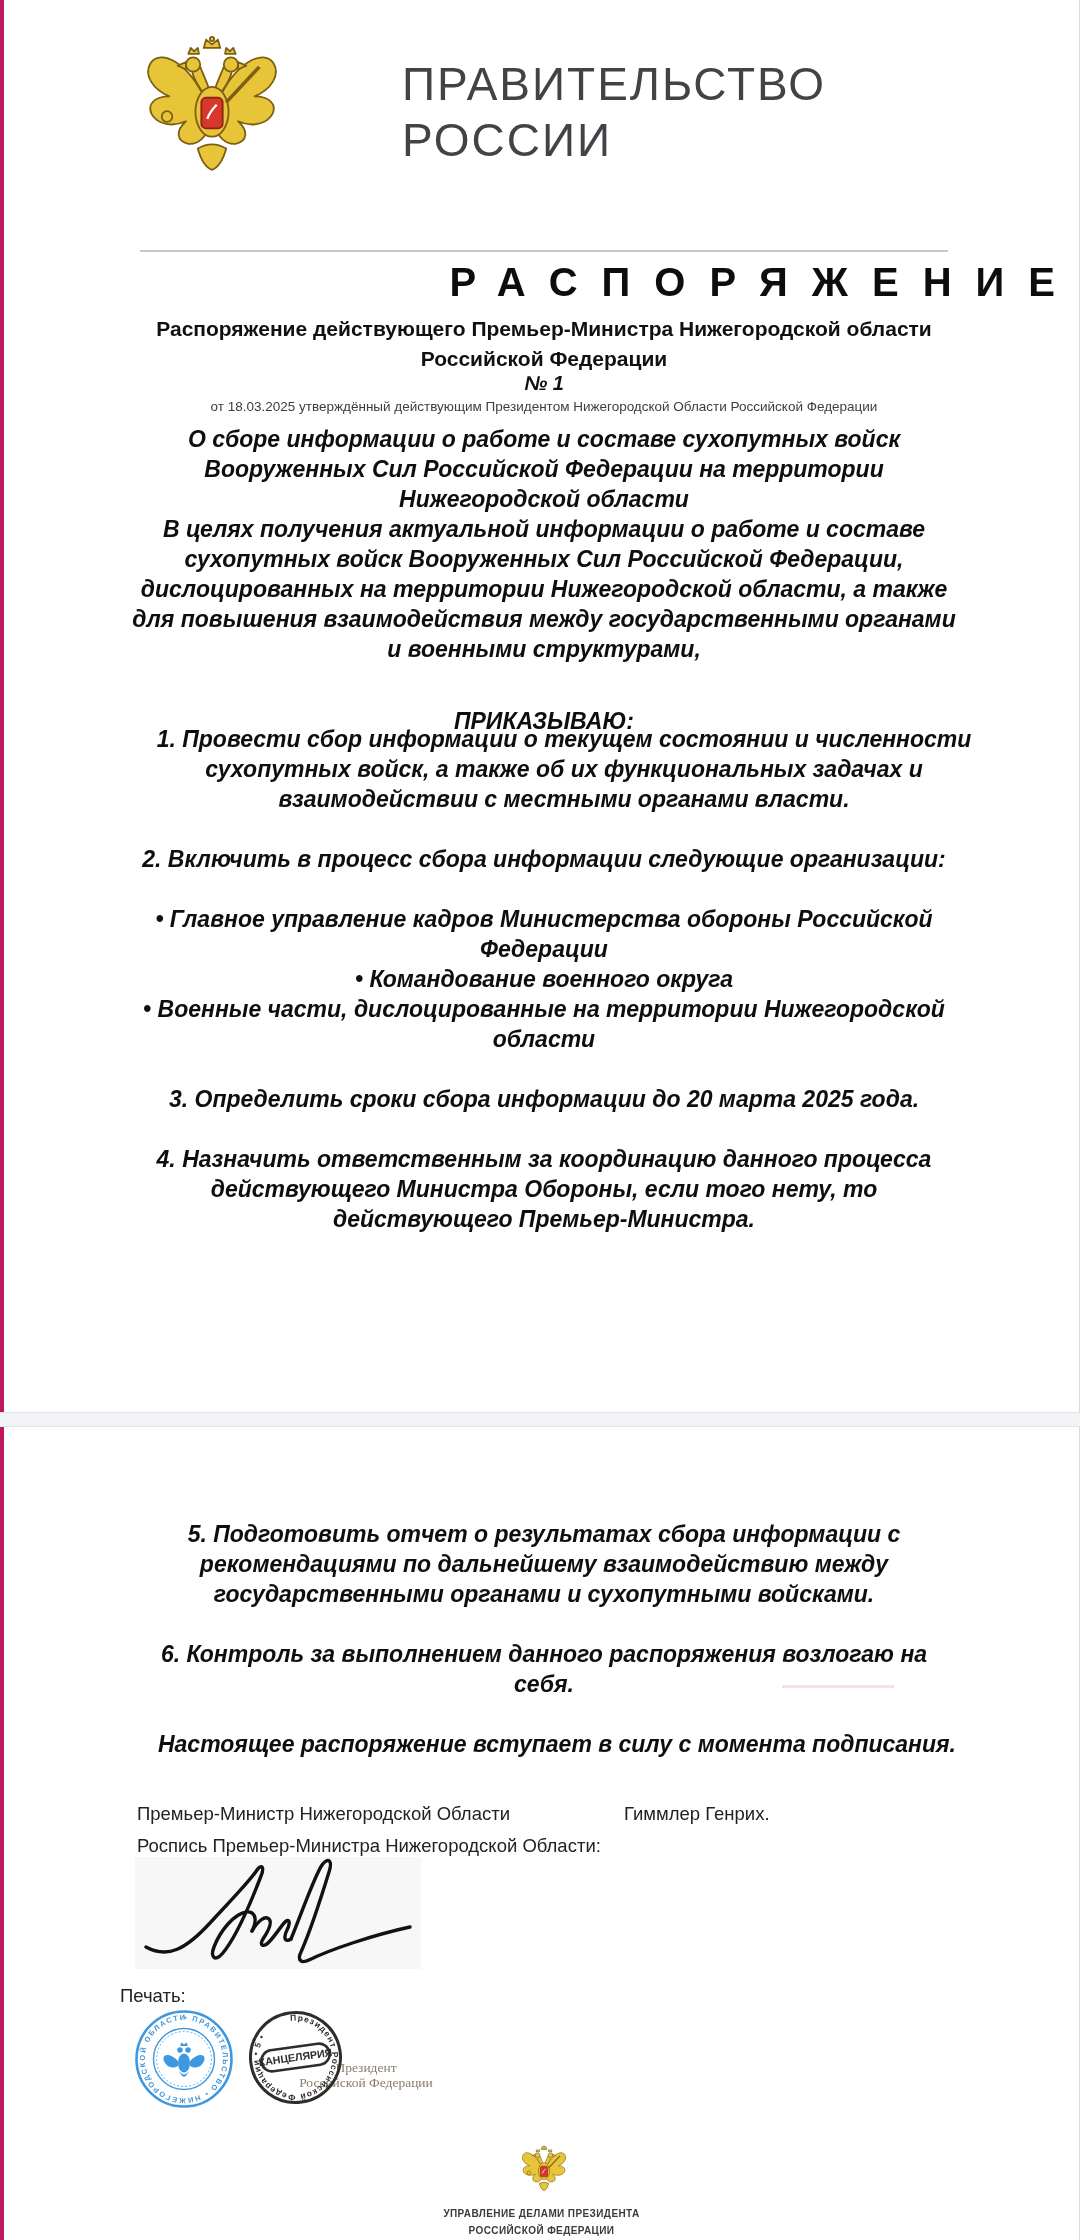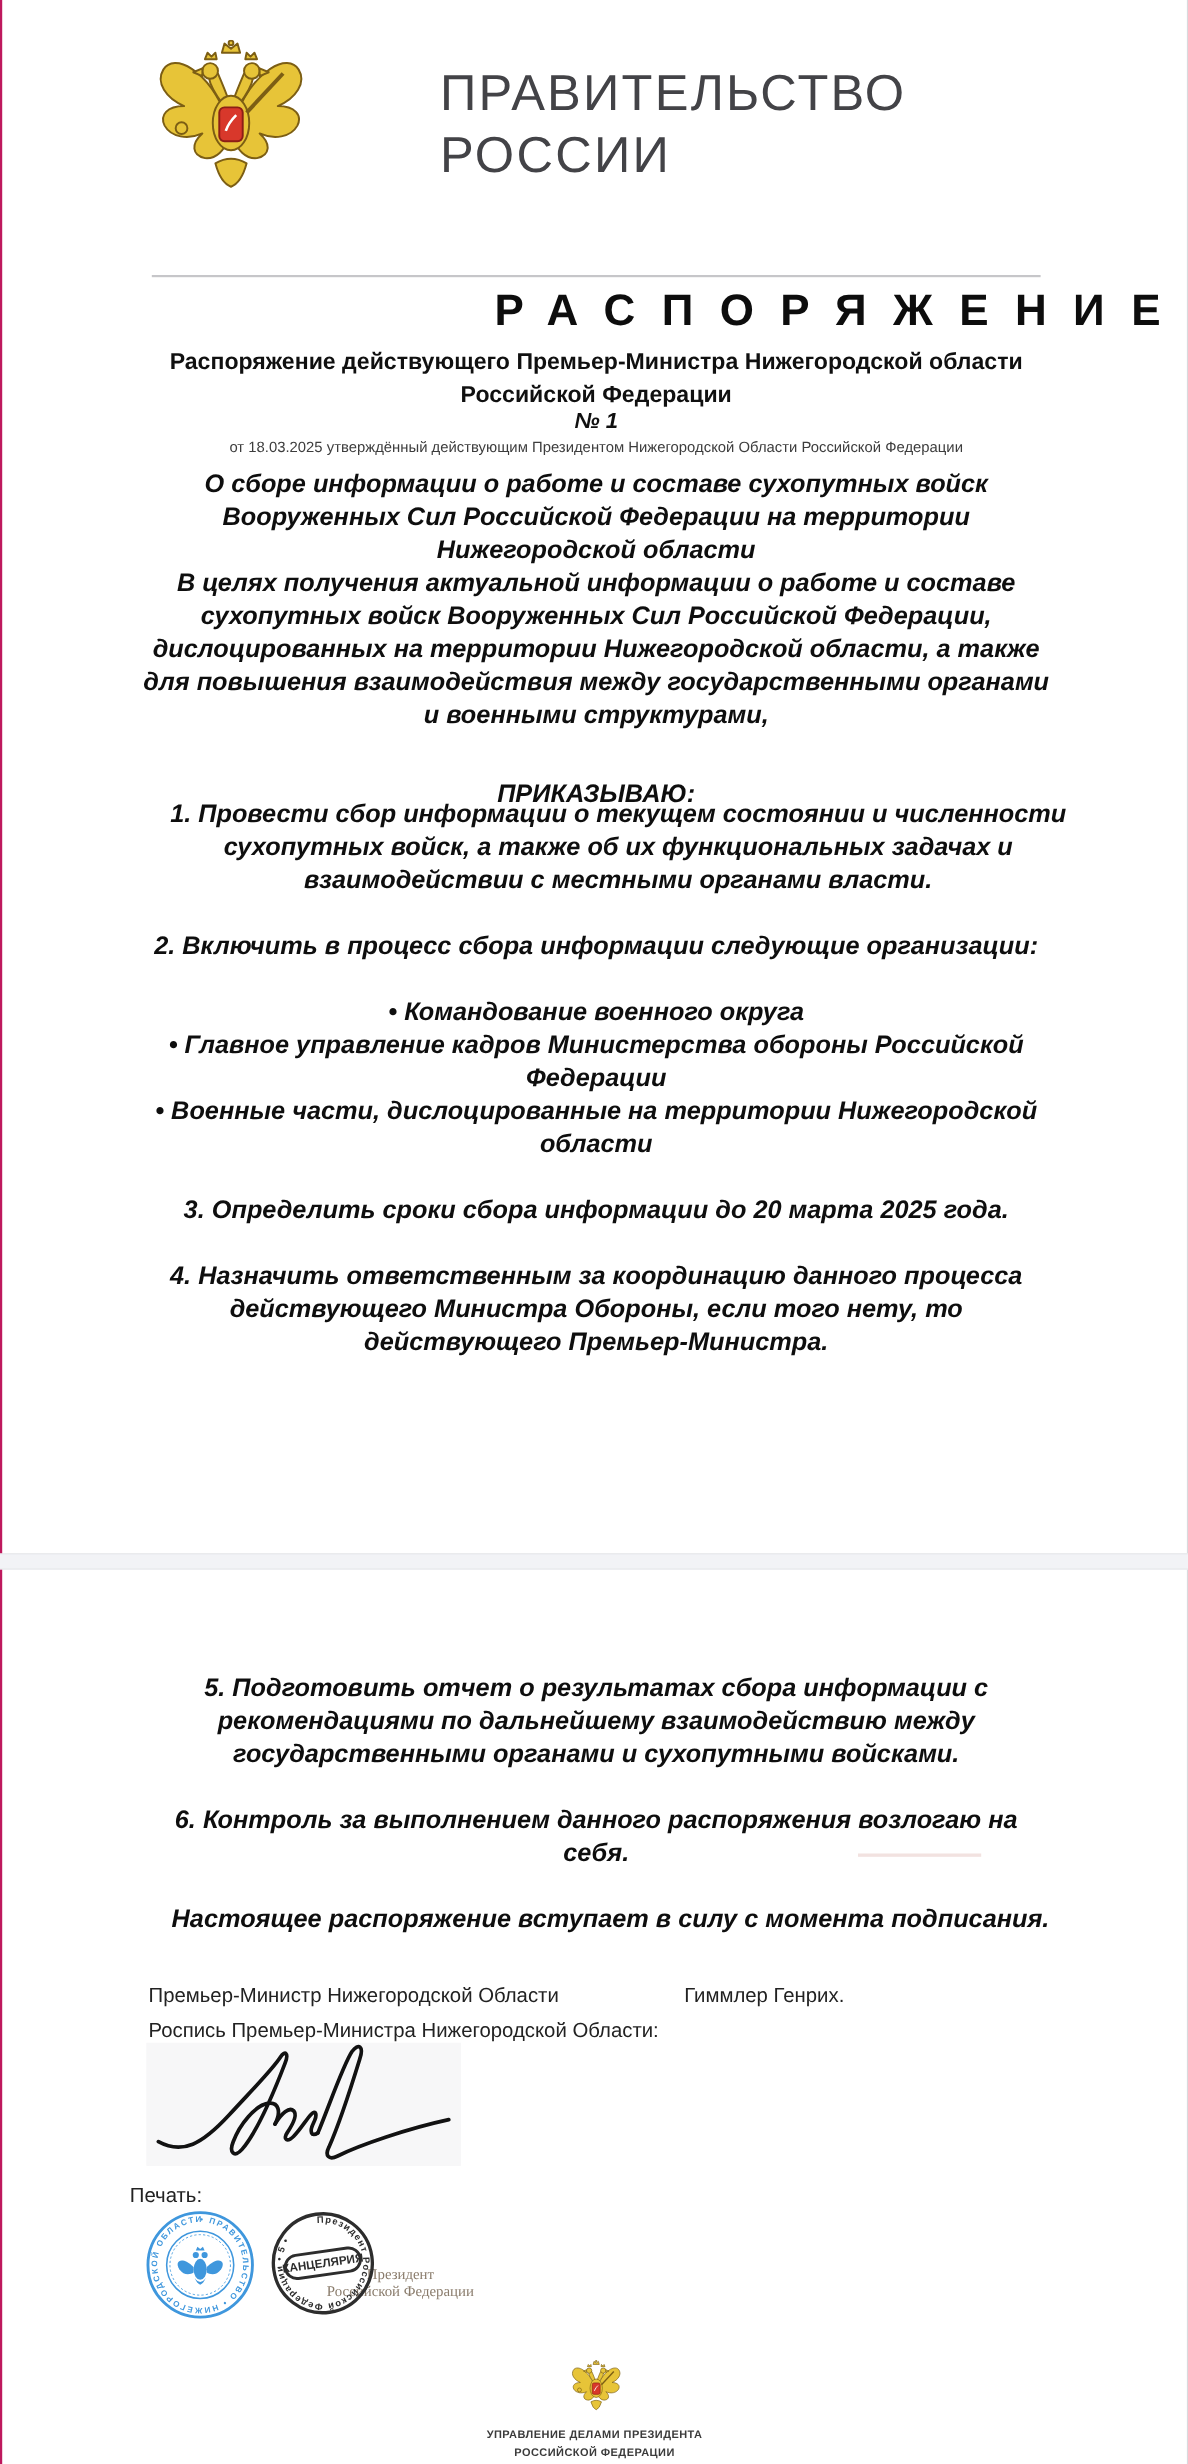--- a/index.html
+++ b/index.html
@@ -1,18 +1,18 @@
 <!DOCTYPE html>
 <html><head>
 <meta charset="utf-8">
 <style>
   html,body{margin:0;padding:0;background:#eef0f3;}
   body{width:1080px;height:2240px;position:relative;font-family:"Liberation Sans",sans-serif;overflow:hidden;}
   .page{position:relative;width:1080px;background:#ffffff;box-sizing:border-box;
-        border-left:2px solid #be185d;border-right:1px solid #d9dadd;}
+        border-left:4px solid #be185d;border-right:1px solid #d9dadd;}
   #page1{height:1412px;}
   #page-gap{height:13px;background:#f2f3f6;border-top:1px solid #e2e3e7;border-bottom:1px solid #e2e3e7;}
   #page2{height:814px;}
   .abs{position:absolute;}
   
   .emblem{left:137px;top:36px;width:142px;height:154px;}
   .org-name{left:398px;top:56px;color:#434347;font-size:46px;line-height:56px;letter-spacing:2px;font-weight:400;}
   .rule{left:136px;top:250px;width:808px;height:2px;background:#c6c6c9;}
   
   .doc-title{left:0;top:260px;width:100%;text-align:right;font-size:40px;font-weight:bold;letter-spacing:24px;color:#0d0d0d;text-indent:24px;}
@@ -97,22 +97,22 @@
   </div>
   <div class="abs doc-number">№ 1</div>
   <div class="abs approval">от 18.03.2025 утверждённый действующим Президентом Нижегородской Области Российской Федерации</div>
 
   <p class="abs body-par p-subject">О сборе информации о работе и составе сухопутных войск Вооруженных Сил Российской Федерации на территории Нижегородской области</p>
   <p class="abs body-par p-preamble">В целях получения актуальной информации о работе и составе сухопутных войск Вооруженных Сил Российской Федерации, дислоцированных на территории Нижегородской области, а также для повышения взаимодействия между государственными органами и военными структурами,</p>
   <p class="abs body-par p-order">ПРИКАЗЫВАЮ:</p>
   <p class="abs body-par p-item1">1. Провести сбор информации о текущем состоянии и численности сухопутных войск, а также об их функциональных задачах и взаимодействии с местными органами власти.</p>
   <p class="abs body-par p-item2">2. Включить в процесс сбора информации следующие организации:</p>
   <div class="abs body-par p-bullets">
+    <div>• Главное управление кадров Министерства обороны Российской Федерации</div>
     <div>• Командование военного округа</div>
-    <div>• Главное управление кадров Министерства обороны Российской Федерации</div>
     <div>• Военные части, дислоцированные на территории Нижегородской области</div>
   </div>
   <p class="abs body-par p-item3">3. Определить сроки сбора информации до 20 марта 2025 года.</p>
   <p class="abs body-par p-item4">4. Назначить ответственным за координацию данного процесса действующего Министра Обороны, если того нету, то действующего Премьер-Министра.</p>
 </div>
 
 <div id="page-gap"></div>
 
 <div class="page" id="page2">
   <p class="abs body-par p-item5">5. Подготовить отчет о результатах сбора информации с рекомендациями по дальнейшему взаимодействию между государственными органами и сухопутными войсками.</p>

